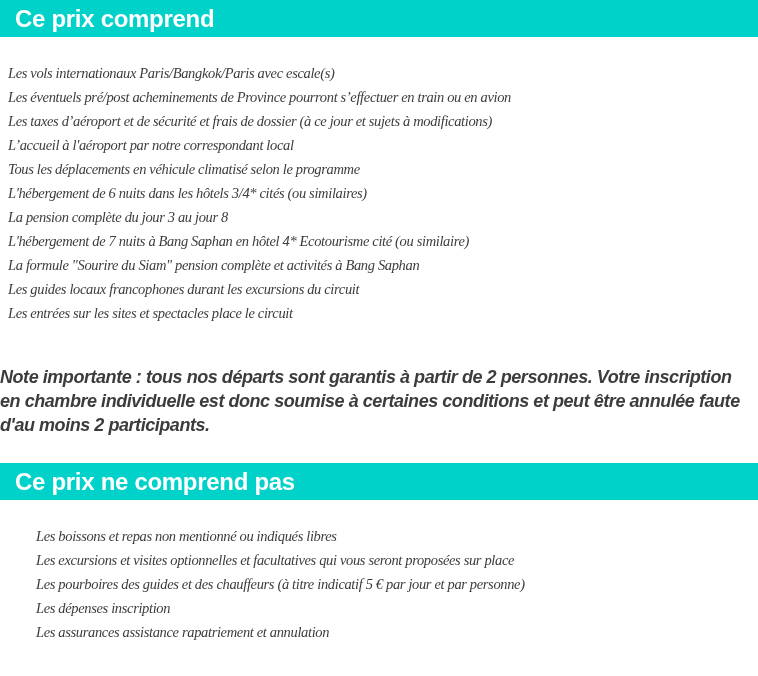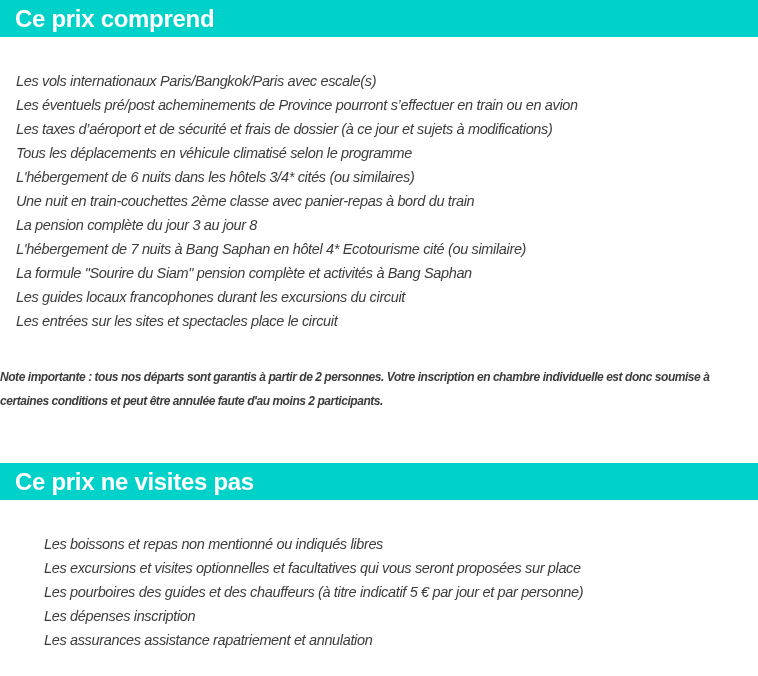--- a/index.html
+++ b/index.html
@@ -24,71 +24,72 @@
       font-weight: bold;
       font-size: 24px;
       line-height: 37px;
       box-sizing: border-box;
       padding-left: 15px;
       letter-spacing: -0.3px;
     }
     .list {
       position: absolute;
       left: 0;
-      margin: 16px;
+      margin: 8px;
       padding: 0;
       list-style: none;
+      font-family: Liberation Serif, serif;
     }
     .list li {
       font-style: italic;
       font-size: 14.5px;
       line-height: 24px;
       height: 24px;
       color: #3c3c3c;
       white-space: nowrap;
       letter-spacing: -0.35px;
     }
     .note {
       position: absolute;
       left: 0;
       top: 365px;
       width: 740px;
       font-style: italic;
       font-weight: bold;
-      font-size: 12px;
+      font-size: 18px;
       line-height: 24px;
       color: #3c3c3c;
       letter-spacing: -0.45px;
     }
   </style>
 </head>
 <body>
 
 <div class="section-header" style="top:0;">
   <span>Ce prix comprend</span>
 </div>
 
 <ul class="list" style="top:53px;">
   <li>Les vols internationaux Paris/Bangkok/Paris avec escale(s)</li>
   <li>Les éventuels pré/post acheminements de Province pourront s’effectuer en train ou en avion</li>
   <li>Les taxes d’aéroport et de sécurité et frais de dossier (à ce jour et sujets à modifications)</li>
+  <li>L’accueil à l'aéroport par notre correspondant local</li>
   <li>Tous les déplacements en véhicule climatisé selon le programme</li>
   <li>L'hébergement de 6 nuits dans les hôtels 3/4* cités (ou similaires)</li>
-  <li>Une nuit en train-couchettes 2ème classe avec panier-repas à bord du train</li>
   <li>La pension complète du jour 3 au jour 8</li>
   <li>L'hébergement de 7 nuits à Bang Saphan en hôtel 4* Ecotourisme cité (ou similaire)</li>
   <li>La formule "Sourire du Siam" pension complète et activités à Bang Saphan</li>
   <li>Les guides locaux francophones durant les excursions du circuit</li>
   <li>Les entrées sur les sites et spectacles place le circuit</li>
 </ul>
 
 <div class="note"> Note importante : tous nos départs sont garantis à partir de 2 personnes. Votre inscription en chambre individuelle est donc soumise à certaines conditions et peut être annulée faute d'au moins 2 participants.</div>
 
 <div class="section-header" style="top:463px;">
-  <span>Ce prix ne visites pas</span>
+  <span>Ce prix ne comprend pas</span>
 </div>
 
 <ul class="list" style="top:516px;padding-left:28px;">
   <li>Les boissons et repas non mentionné ou indiqués libres</li>
   <li>Les excursions et visites optionnelles et facultatives qui vous seront proposées sur place</li>
   <li>Les pourboires des guides et des chauffeurs (à titre indicatif 5 € par jour et par personne)</li>
   <li>Les dépenses inscription</li>
   <li>Les assurances assistance rapatriement et annulation</li>
 </ul>
 

